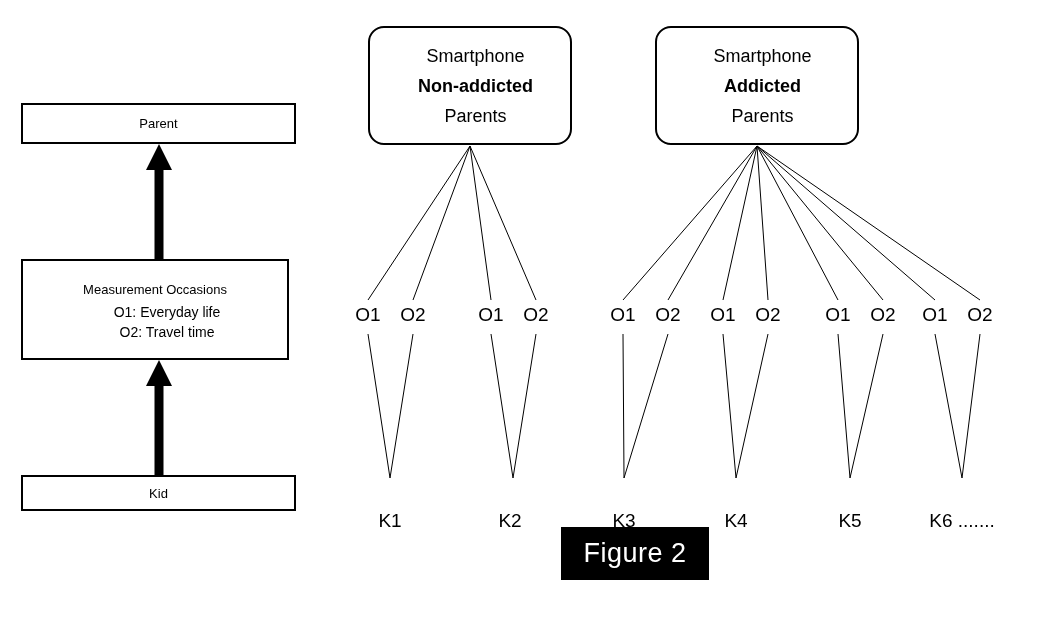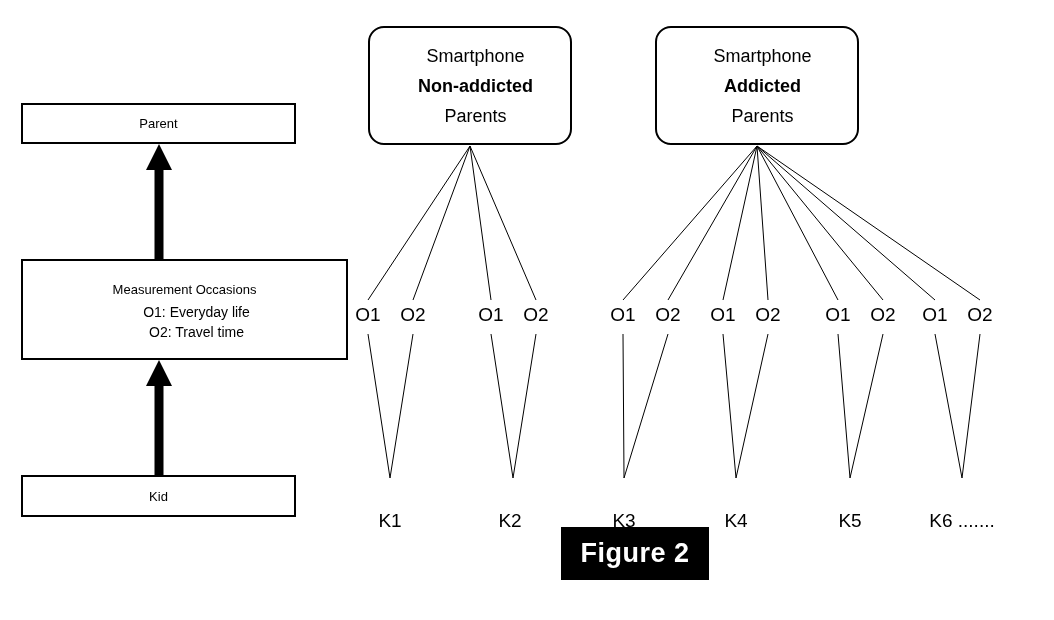--- a/index.html
+++ b/index.html
@@ -44,22 +44,22 @@
   }
   .rect-sub {
     font-size: 14px;
     line-height: 20px;
     color: #000000;
     white-space: nowrap;
     margin-left: 24px;
   }
 
   #box-parent { left: 21px; top: 103px; width: 275px; height: 41px; }
-  #box-measure { left: 21px; top: 259px; width: 327px; height: 101px; }
-  #box-kid { left: 21px; top: 475px; width: 275px; height: 42px; }
+  #box-measure { left: 21px; top: 259px; width: 268px; height: 101px; }
+  #box-kid { left: 21px; top: 475px; width: 275px; height: 36px; }
 
   
   .round-box {
     position: absolute;
     border: 2px solid #000000;
     border-radius: 16px;
     background: #ffffff;
     box-sizing: border-box;
     display: flex;
     flex-direction: column;
@@ -93,21 +93,21 @@
   
   #figure-caption {
     position: absolute;
     left: 561px;
     top: 527px;
     width: 148px;
     height: 53px;
     background: #000000;
     color: #ffffff;
     font-size: 27px;
-    font-weight: bold;
+    font-weight: normal;
     display: flex;
     align-items: center;
     justify-content: center;
     letter-spacing: 0.5px;
   }
 
   
   #connectors {
     position: absolute;
     left: 0;

